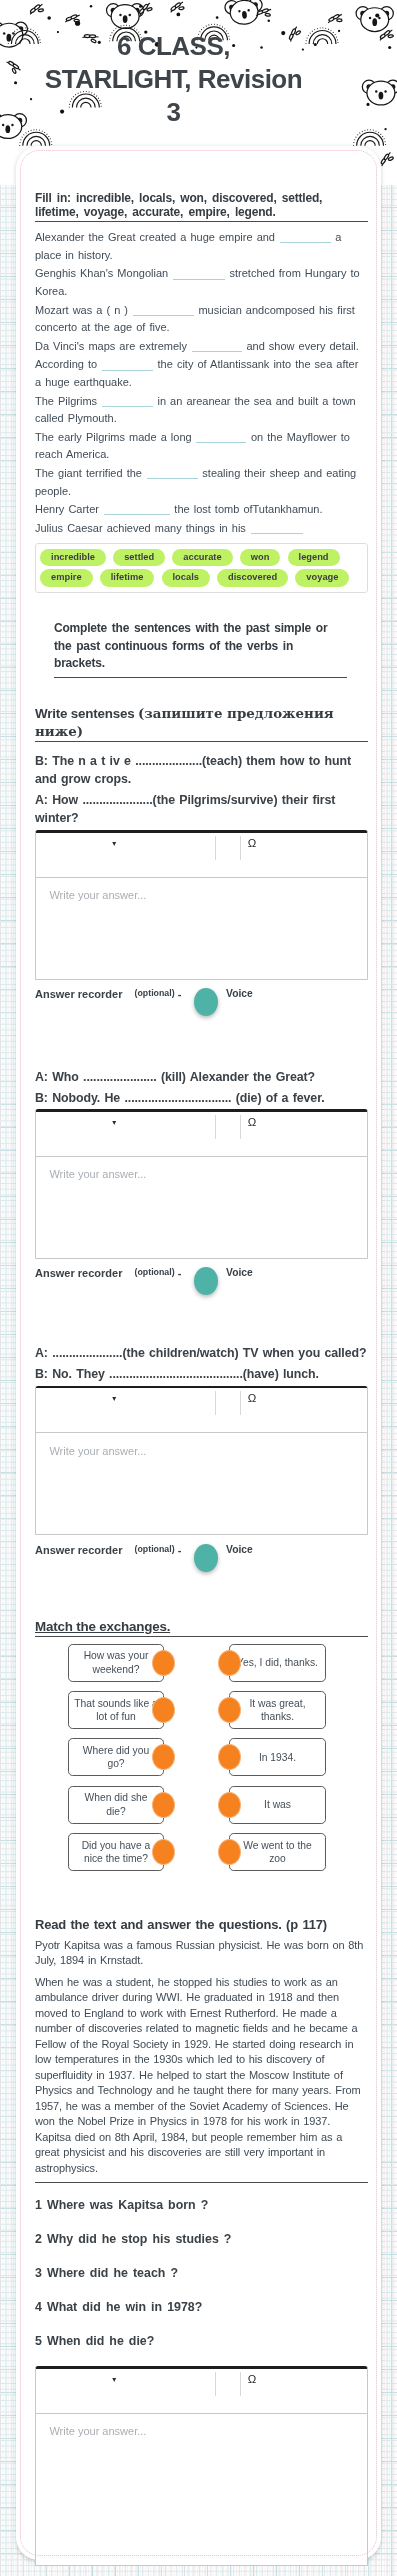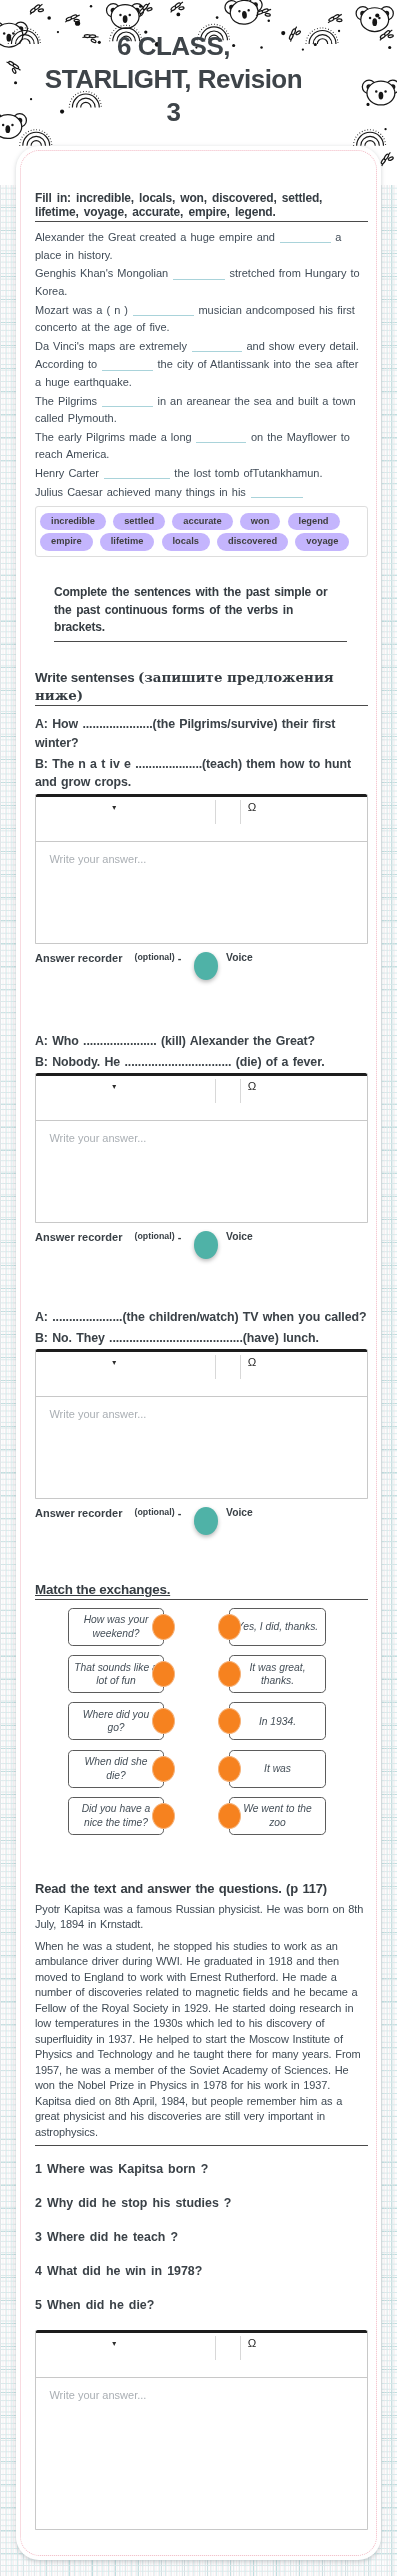--- a/index.html
+++ b/index.html
@@ -37,21 +37,21 @@
   }
   .hr { border:none; border-top:1px solid #4a4a4a; margin:2.1px 0 7.2px 0; }
   .cond { font-weight:700; letter-spacing:-0.2px; color:#353c42; }
 
   .fillin-heading { font-size:12px; line-height:14px; word-spacing:2.1px; }
   .fs { font-size:11px; line-height:17.6px; color:#414c57; word-spacing:1px; margin-bottom:1px; }
   .blank { display:inline-block; height:10.3px; border-bottom:1px solid #a9d3da; margin:0 4.7px; vertical-align:-2.1px; }
 
   .word-bank { margin-top:5.2px; border:0.5px solid #ddd; border-radius:3.1px; background:#fff; padding:5.2px 4.1px; margin-bottom:27px; }
   .chips { display:flex; flex-wrap:wrap; gap:3.1px 7.2px; }
-  .chip { background:#c4b5fd; color:#3e3e3e; font-weight:700; font-size:9.3px; line-height:17.6px; padding:0 11px; border-radius:10.3px; }
+  .chip { background:#bef264; color:#3e3e3e; font-weight:700; font-size:9.3px; line-height:17.6px; padding:0 11px; border-radius:10.3px; }
 
   .complete-block { margin-left:19px; margin-right:20.7px; margin-bottom:27px; }
   .complete-heading { font-size:12px; line-height:17.6px; word-spacing:1.6px; }
   .complete-block .hr { margin:4.1px 0 0 0; }
 
   .write-heading { font-size:13.4px; line-height:17.6px; }
   .write-heading .ru { font-family:"DejaVu Serif","Liberation Serif",serif; font-weight:700; letter-spacing:0; }
   .write-rule { margin:1px 0 9.3px 0; }
 
   .qa p { font-size:12.4px; line-height:18.6px; color:#3a4147; font-weight:700; letter-spacing:-0.1px; word-spacing:1px; margin-bottom:2.1px; }
@@ -77,21 +77,21 @@
   .voice-btn { width:24px; height:28px; border:none; border-radius:50%; background:#4fb2a7;
     box-shadow:0 2.1px 4.1px rgba(0,0,0,.28); cursor:pointer; margin:0 8.3px 0 7.2px; }
   .rec-voice { font-size:10.3px; font-weight:700; color:#3a4147; }
 
   .gap-q1 { margin-bottom:52px; }
   .gap-q2 { margin-bottom:49px; }
   .gap-q3 { margin-bottom:47px; }
 
   .match-heading { font-size:13.4px; line-height:15.5px;text-decoration:underline; }
   .match-rule { margin:1.6px 0 7.2px 0; }
-  .match-row { position:relative; height:38px; margin-bottom:9.3px;font-style:italic; }
+  .match-row { position:relative; height:38px; margin-bottom:9.3px; }
   .match-box { position:absolute; top:0; height:38px; border:1px solid #5b5b5b; border-radius:4.7px;
     background:#fff; display:flex; align-items:center; justify-content:center; text-align:center;
     font-size:10.3px; line-height:13.4px; color:#454f58; padding:2.1px 5.2px; }
   .match-left  { left:33px;  width:96px; }
   .match-right { left:194px; width:97px; }
   .m-dot { position:absolute; top:50%; width:23px; height:26px; border-radius:50%;
     background:#f6821f; border:1.6px solid #f5b27a; transform:translateY(-50%); cursor:pointer; }
   .m-dot.right { right:-12px; }
   .m-dot.left  { left:-12px; }
   .match-section { margin-bottom:45px; }
@@ -204,20 +204,21 @@
   <hr class="hr">
 
   <div>
     <p class="fs"><span>Alexander the Great created a huge empire and</span><span class="blank" style="width:51px"></span><span>a place in history.</span></p>
     <p class="fs"><span>Genghis Khan's Mongolian</span><span class="blank" style="width:52px"></span><span>stretched from Hungary to Korea.</span></p>
     <p class="fs"><span>Mozart was a ( n )</span><span class="blank" style="width:61px"></span><span>musician andcomposed his first concerto at the age of five.</span></p>
     <p class="fs"><span>Da Vinci's maps are extremely</span><span class="blank" style="width:50px"></span><span>and show every detail.</span></p>
     <p class="fs"><span>According to</span><span class="blank" style="width:51px"></span><span>the city of Atlantissank into the sea after a huge earthquake.</span></p>
     <p class="fs"><span>The Pilgrims</span><span class="blank" style="width:51px"></span><span>in an areanear the sea and built a town called Plymouth.</span></p>
     <p class="fs"><span>The early Pilgrims made a long</span><span class="blank" style="width:50px"></span><span>on the Mayflower to reach America.</span></p>
+    <p class="fs"><span>The giant terrified the</span><span class="blank" style="width:51px"></span><span>stealing their sheep and eating people.</span></p>
     <p class="fs"><span>Henry Carter</span><span class="blank" style="width:66px"></span><span>the lost tomb ofTutankhamun.</span></p>
     <p class="fs"><span>Julius Caesar achieved many things in his</span><span class="blank" style="width:52px"></span><span></span></p>
   </div>
 
   <div class="word-bank">
     <div class="chips">
       <span class="chip">incredible</span>
       <span class="chip">settled</span>
       <span class="chip">accurate</span>
       <span class="chip">won</span>
@@ -232,22 +233,22 @@
 
   <div class="complete-block">
     <div class="cond complete-heading">Complete the sentences with the past simple or the past continuous forms of the verbs  in  brackets.</div>
     <hr class="hr">
   </div>
 
   <div class="cond write-heading"><span>Write sentenses </span><span class="ru">(запишите предложения ниже)</span></div>
   <hr class="hr write-rule">
 
   <div class="qa gap-q1">
+    <p>B: The n a t iv e ....................(teach) them  how to hunt and  grow crops.</p>
     <p>A: How .....................(the Pilgrims/survive) their first winter?</p>
-    <p>B: The n a t iv e ....................(teach) them  how to hunt and  grow crops.</p>
     <div class="editor">
       <div class="topbar"></div>
       <div class="toolbar">
         <span class="caret">▾</span>
         <span class="tsep" style="left:54%"></span>
         <span class="tsep" style="left:61.5%"></span>
         <span class="omega">Ω</span>
       </div>
       <textarea placeholder="Write your answer..." style=""></textarea>
     </div>

